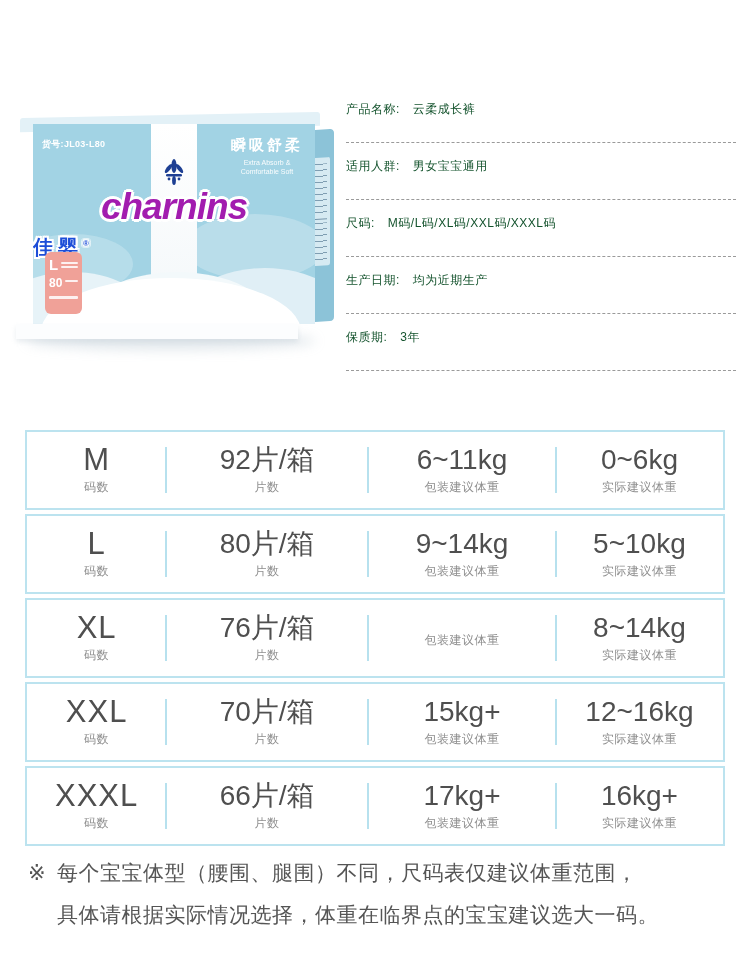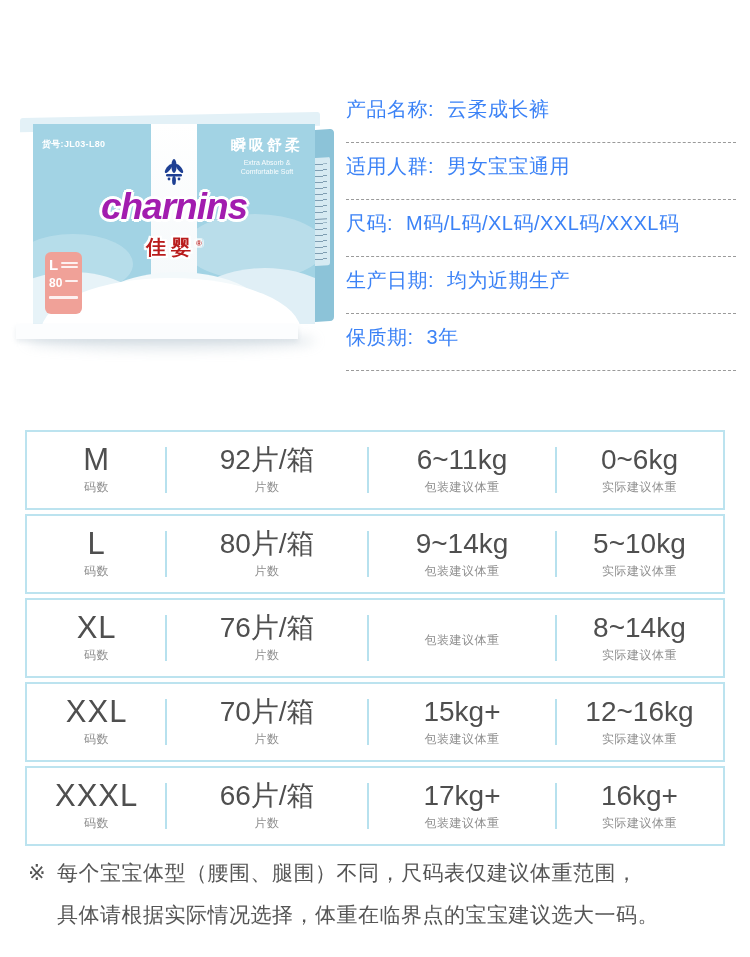--- a/index.html
+++ b/index.html
@@ -18,41 +18,41 @@
   .side-divider{height:1px;background:rgba(55,95,125,.6);margin:3px 0;}
   .side-lines.short{height:40px;}
   .ribbon{position:absolute;left:118px;top:0;width:46px;height:176px;background:linear-gradient(180deg,#ffffff 0%,#f4f8fa 100%);clip-path:polygon(0 0,100% 0,100% 100%,50% 91%,0 100%);}
   .sku{position:absolute;left:9px;top:14px;color:#ffffff;font-size:9px;font-weight:bold;letter-spacing:.3px;}
   .slogan{position:absolute;right:12px;top:12px;text-align:center;color:#ffffff;}
   .slogan-cn{font-size:15px;font-weight:bold;letter-spacing:3px;}
   .slogan-en{font-size:7px;line-height:9px;margin-top:3px;opacity:.95;}
   .fleur{position:absolute;left:50%;top:34px;transform:translateX(-50%);}
   .brand{position:absolute;left:0;top:62px;width:100%;text-align:center;font-size:37px;font-weight:bold;font-style:italic;letter-spacing:-1px;color:#a21caf;
     text-shadow:-2px -2px 0 #fff,2px -2px 0 #fff,-2px 2px 0 #fff,2px 2px 0 #fff,0 -3px 0 #fff,0 3px 0 #fff,-3px 0 0 #fff,3px 0 0 #fff;}
-  .brand-cn{position:absolute;left:0;top:110px;width:100%;text-align:center;font-size:20px;font-weight:bold;letter-spacing:5px;color:#b91c1c;
+  .brand-cn{position:absolute;left:0;top:110px;width:100%;font-size:20px;font-weight:bold;letter-spacing:5px;color:#1d4ed8;
     text-shadow:-2px -2px 0 #fff,2px -2px 0 #fff,-2px 2px 0 #fff,2px 2px 0 #fff,0 -2px 0 #fff,0 2px 0 #fff,-2px 0 0 #fff,2px 0 0 #fff;}
   .brand-reg{font-size:8px;letter-spacing:0;vertical-align:super;}
   .cloud{position:absolute;border-radius:50%;}
   .cl1{left:-36px;bottom:-34px;width:150px;height:86px;background:#e7f3f8;}
   .cl2{left:52px;bottom:-44px;width:185px;height:96px;background:#f3f9fb;}
   .cl3{right:-30px;bottom:-36px;width:160px;height:92px;background:#e0eff6;}
   .cl4{left:8px;bottom:-62px;width:260px;height:108px;background:#ffffff;}
   .cl5{left:-20px;bottom:30px;width:120px;height:60px;background:#bfe1ed;opacity:.7;}
   .cl6{right:-10px;bottom:44px;width:140px;height:66px;background:#c8e5ef;opacity:.6;}
   .badge{position:absolute;left:12px;top:128px;width:37px;height:62px;background:#f0a198;border-radius:6px;color:#ffffff;padding:5px 4px 4px;box-sizing:border-box;z-index:3;}
   .badge-row{display:flex;align-items:center;gap:3px;}
   .badge-size{font-size:15px;font-weight:bold;line-height:15px;}
   .badge-count{font-size:12px;font-weight:bold;line-height:12px;margin-top:5px;}
   .mini-lines{flex:1;}
   .mini-lines i{display:block;height:2px;background:rgba(255,255,255,.85);margin:2px 0;border-radius:1px;}
   .badge-foot{margin-top:7px;height:3px;background:rgba(255,255,255,.85);border-radius:1px;}
   .box-bottom{position:absolute;left:0;top:212px;width:282px;height:15px;background:#fcfdfe;box-shadow:0 3px 5px rgba(150,170,185,.2);}
   
   .info-list{position:absolute;left:346px;top:86px;width:390px;}
-  .info-row{border-bottom:1px dashed #9a9a9a;padding:12px 0 22px;font-size:20px;line-height:22px;color:#3b82f6;letter-spacing:.5px;white-space:nowrap;}
+  .info-row{border-bottom:1px dashed #9a9a9a;padding:12px 0 22px;font-size:12px;line-height:22px;color:#14532d;letter-spacing:.5px;white-space:nowrap;}
   .info-label{margin-right:13px;}
   
   .size-table{position:absolute;left:25px;top:430px;width:700px;}
   .t-row{display:flex;height:76px;border:2px solid #bce3ef;background:#ffffff;margin-bottom:4px;box-sizing:content-box;}
   .t-cell{position:relative;display:flex;flex-direction:column;justify-content:center;align-items:center;}
   .t-cell:not(:last-child)::after{content:"";position:absolute;right:-1px;top:15px;bottom:15px;width:2px;background:#b7e1ee;}
   .c-size{width:20%;}.c-count{width:29%;border-radius:32px;}.c-pkg{width:27%;}.c-actual{width:24%;}
   .t-value{font-size:28px;color:#4f4f4f;line-height:30px;}
   .c-size .t-value{font-size:31px;letter-spacing:1px;}
   .t-sub{font-size:12px;color:#8f8f8f;margin-top:4px;letter-spacing:.5px;text-align:right;}

